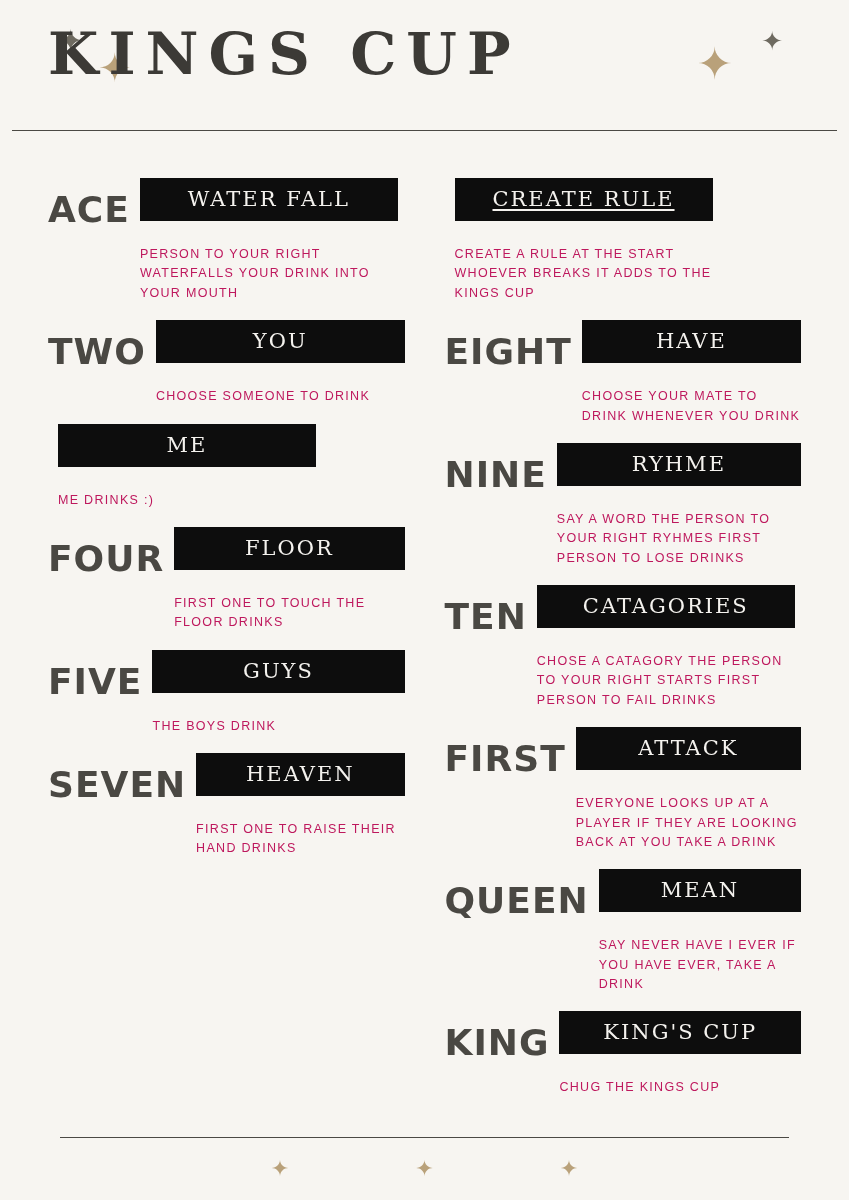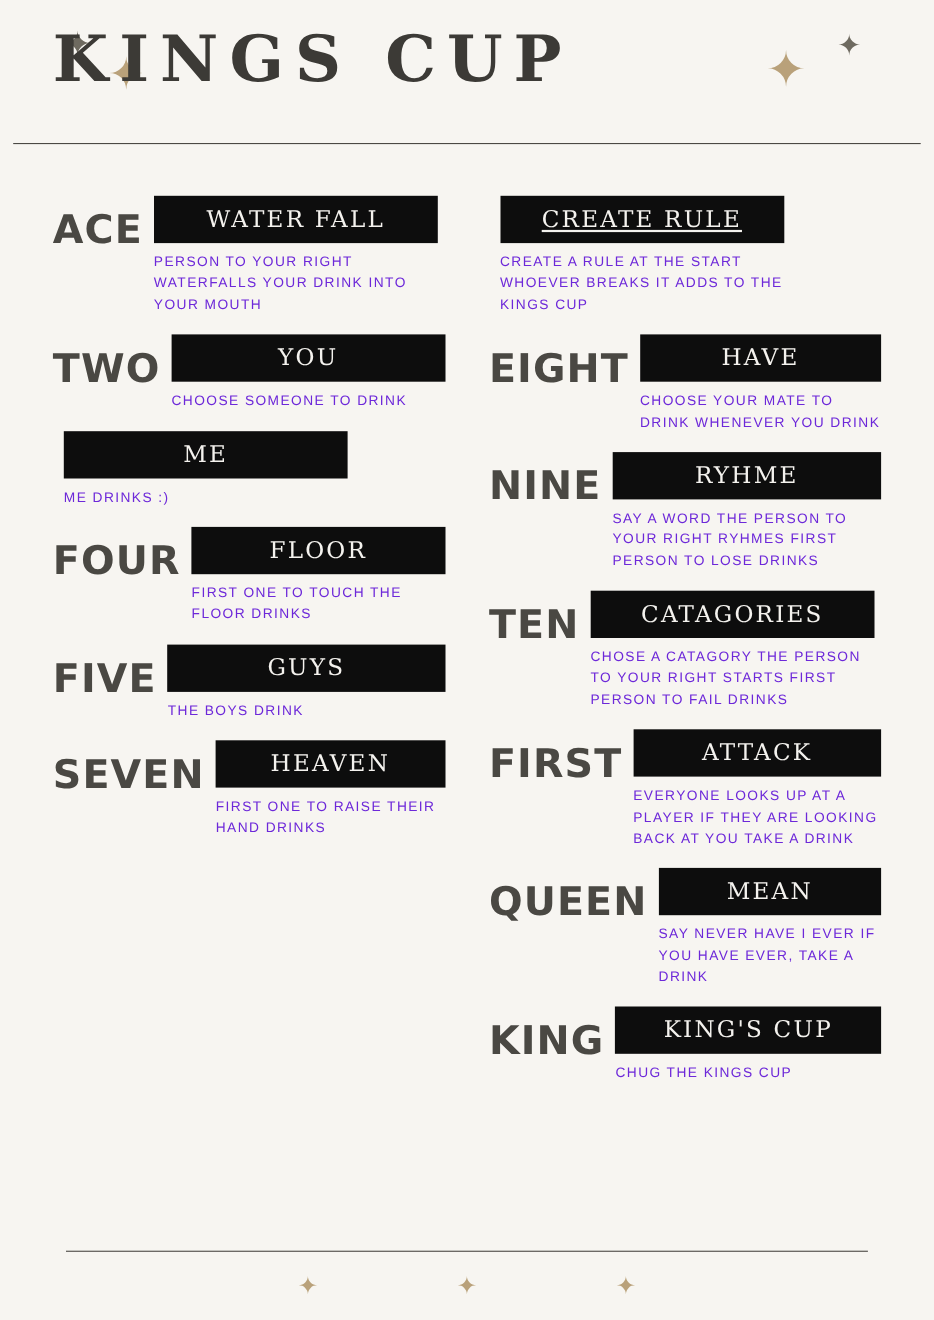--- a/index.html
+++ b/index.html
@@ -105,26 +105,26 @@
     text-align: center;
     font-family: "DejaVu Serif", serif;
     font-size: 21px;
     letter-spacing: 2px;
     padding: 9px 6px 10px;
     white-space: nowrap;
     overflow: hidden;
   }
   .chip.underline-text span { text-decoration: underline; text-underline-offset: 3px; }
   .desc {
-    margin-top: 8px;
+    margin-top: 24px;
     font-family: "Liberation Sans", sans-serif;
     font-size: 12.5px;
     letter-spacing: 1.3px;
     line-height: 1.55;
-    color: #6d28d9;
+    color: #be185d;
     text-transform: uppercase;
   }
 
   
   .col-left .entry .entry-body { max-width: 258px; }
   .col-right .entry .entry-body { max-width: 258px; }
 
   
   .rule-bottom {
     position: absolute;

